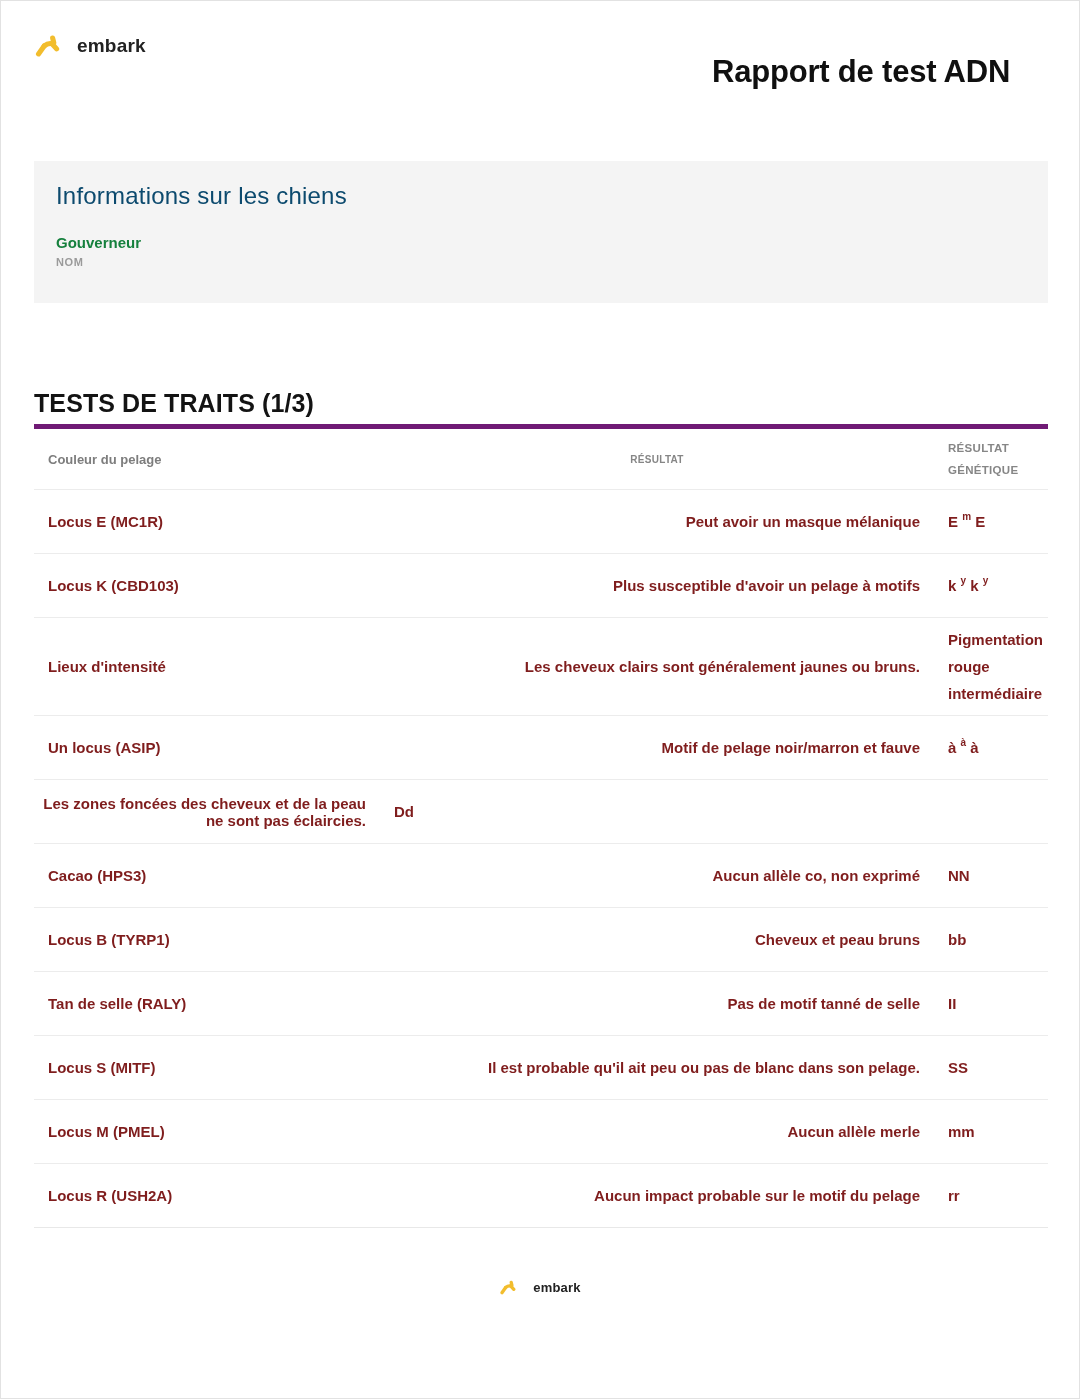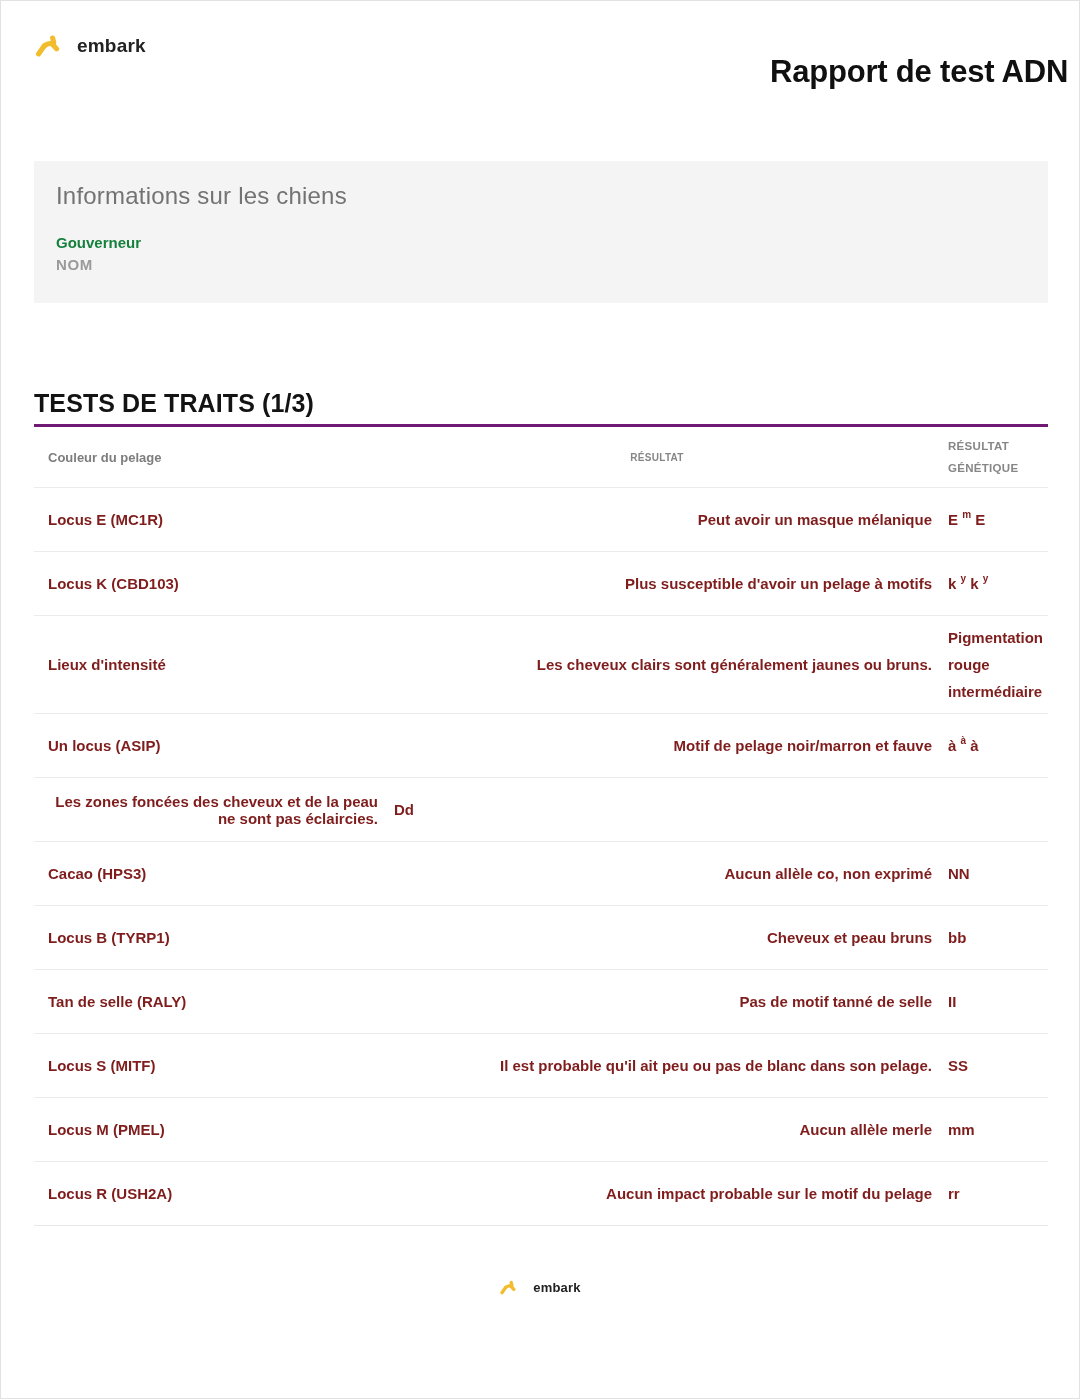--- a/index.html
+++ b/index.html
@@ -17,68 +17,68 @@
   .logo { display:flex; align-items:center; gap:17px; }
   .logo svg { display:block; }
   .logo .wordmark {
     font-weight:700; color:#222; letter-spacing:0.2px;
   }
   .logo-top { position:absolute; left:33px; top:32px; }
   .logo-top .wordmark { font-size:19px; }
 
   
   .report-title {
-    position:absolute; left:769px; top:50px; width:300px;
+    position:absolute; left:711px; top:50px; width:300px;
     font-size:31px; line-height:41px; font-weight:700; color:#101010;
     letter-spacing:-0.2px;
   }
 
   
   .info-panel {
     position:absolute; left:33px; top:160px; width:1014px; height:142px;
     background:#f4f4f4; padding:21px 22px;
   }
   .info-heading {
-    font-size:24px; font-weight:400; color:#737373; letter-spacing:0.2px;
+    font-size:24px; font-weight:400; color:#0c4a6e; letter-spacing:0.2px;
   }
   .dog-name { margin-top:24px; font-size:15px; font-weight:700; color:#15803d; }
   .dog-name-label {
-    margin-top:5px; font-size:15px; font-weight:700; color:#9a9a9a;
+    margin-top:5px; font-size:11px; font-weight:700; color:#9a9a9a;
     letter-spacing:0.6px;
   }
 
   
   .traits-heading {
     position:absolute; left:33px; top:352px;
     font-size:25px; font-weight:700; color:#131313; letter-spacing:0.1px;margin-top:36px;
   }
   .traits-table {
     position:absolute; left:33px; top:423px; width:1014px;
-    border-top:3px solid #701a75;
+    border-top:5px solid #701a75;
   }
   .trow {
     display:grid;
     grid-template-columns:360px 1fr 100px;
     align-items:center;
     border-bottom:1px solid #ececec;
   }
   .trow.header { min-height:61px; }
   .trow.body-row { min-height:64px; padding:8px 0; }
   .trow.body-row:last-child { border-bottom:1px solid #e8e8e8; }
 
   .hcell { font-weight:700; color:#868686; }
   .hcell.category { font-size:13px; padding-left:14px; color:#7d7d7d; }
   .hcell.result {
     font-size:10px; text-align:center; padding-right:28px; letter-spacing:0.3px;
   }
   .hcell.genetic { font-size:11.5px; line-height:22px; letter-spacing:0.3px; }
 
   .cell { font-size:15px; font-weight:700; color:#7f1d1d; }
   .cell.trait   { padding-left:14px; align-self:center; }
-  .cell.result  { text-align:right; padding-right:16px; }
+  .cell.result  { text-align:right; padding-right:28px; }
   .cell.genetic { line-height:27px; }
   .cell.genetic sup {
     font-size:10px; line-height:0; position:relative; top:-1px;
   }
 
   
   .footer {
     position:absolute; left:0; right:0; top:1278px;
     display:flex; justify-content:center;
   }

